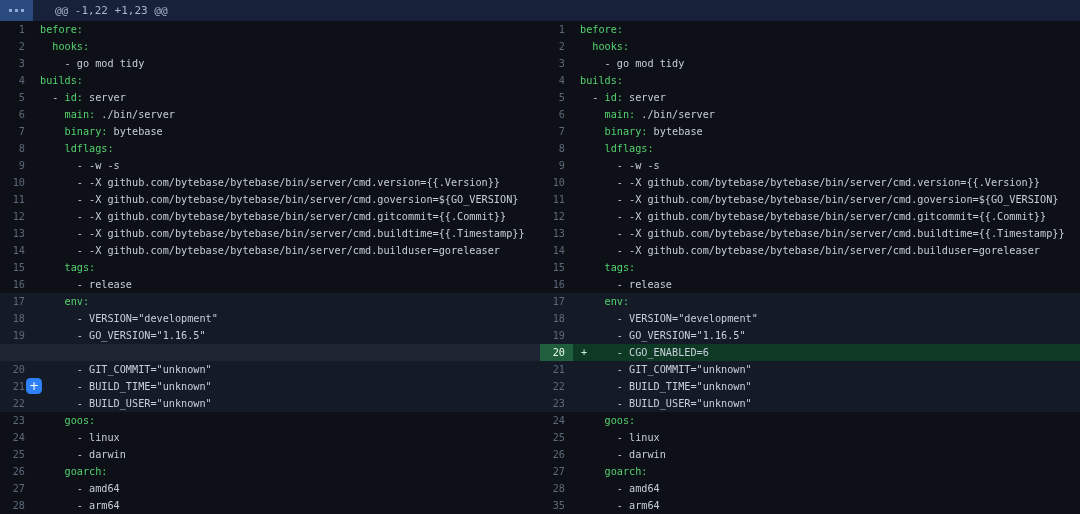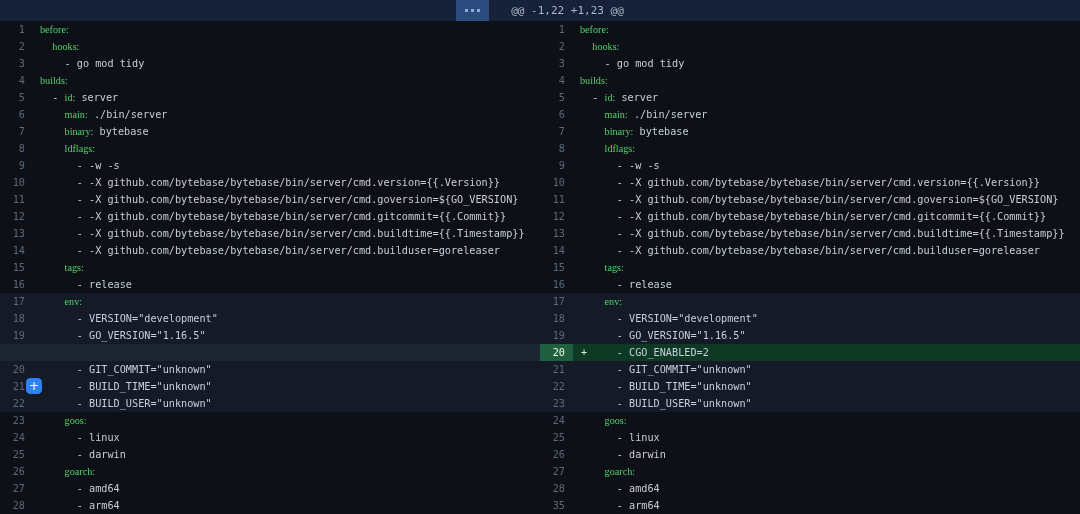--- a/index.html
+++ b/index.html
@@ -4,21 +4,21 @@
 <style>
   * { margin:0; padding:0; box-sizing:border-box; }
   html,body { width:1080px; height:514px; overflow:hidden; }
   body {
     background:#0d1117;
     font-family:"DejaVu Sans Mono", monospace;
   }
   
   .topbar {
     display:flex; align-items:stretch;
-    height:21px; background:#17213a;justify-content:center;
+    height:21px; background:#17213a;
   }
   .expand-btn {
     width:33px; flex:none; border:none; cursor:pointer;
     background:#2b4a7e;
     display:flex; align-items:center; justify-content:center; gap:3px;
   }
   .expand-btn .dot { width:3px; height:3px; background:#90a9d6; }
   .hunk {
     color:#a9b4c6; font-size:11px; line-height:21px;
     padding-left:22px; white-space:pre;
@@ -32,21 +32,21 @@
     font-size:10.2px; position:relative;
   }
   .gutter {
     width:33px; flex:none; text-align:right; padding-right:8px;
     color:#5c6878;
   }
   .code {
     flex:1; white-space:pre; color:#c6cfda; padding-left:7px;
     position:relative; overflow:hidden;
   }
-  .seg-key { color:#55d16e;font-family:Liberation Serif, serif; }
+  .seg-key { color:#55d16e; }
   .seg-plain { color:#c6cfda; }
   .row.band { background:#141b27; }
   .row.placeholder { background:#1d2533; }
   .row.added { background:#0e3a25; }
   .row.added .gutter { background:#1f5f3e; color:#e9f7ee; }
   .marker {
     position:absolute; left:8px; top:0; color:#d3efdb;
   }
   .comment-btn {
     position:absolute; left:26px; top:0; z-index:2;
@@ -260,21 +260,21 @@
       <div class="row band">
         <span class="gutter">18</span>
         <span class="code"><span class="seg-plain">      - VERSION="development"</span></span>
       </div>
       <div class="row band">
         <span class="gutter">19</span>
         <span class="code"><span class="seg-plain">      - GO_VERSION="1.16.5"</span></span>
       </div>
       <div class="row added">
         <span class="gutter">20</span>
-        <span class="code"><span class="seg-plain">      - CGO_ENABLED=2</span><span class="marker">+</span></span>
+        <span class="code"><span class="seg-plain">      - CGO_ENABLED=6</span><span class="marker">+</span></span>
       </div>
       <div class="row band">
         <span class="gutter">21</span>
         <span class="code"><span class="seg-plain">      - GIT_COMMIT="unknown"</span></span>
       </div>
       <div class="row band">
         <span class="gutter">22</span>
         <span class="code"><span class="seg-plain">      - BUILD_TIME="unknown"</span></span>
       </div>
       <div class="row band">

